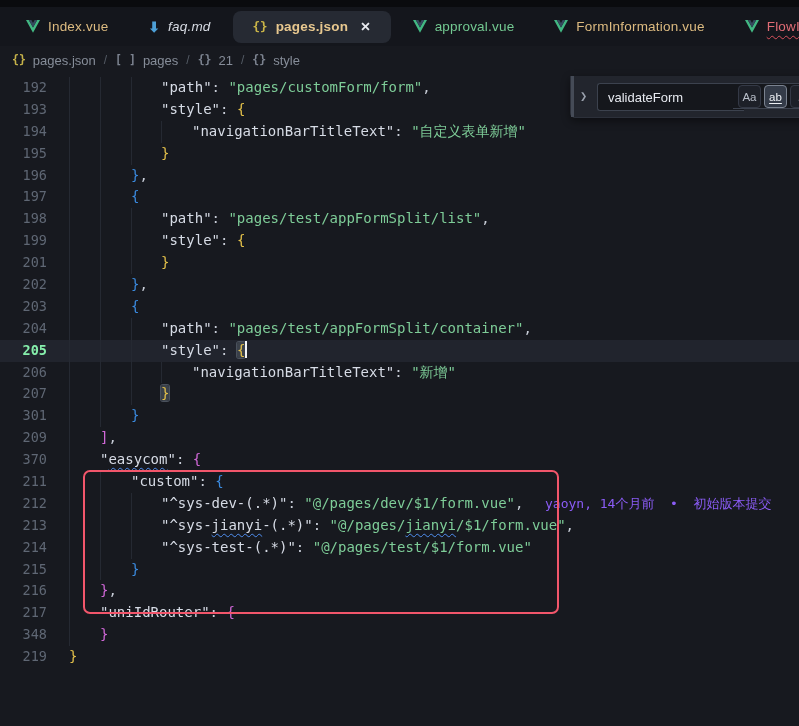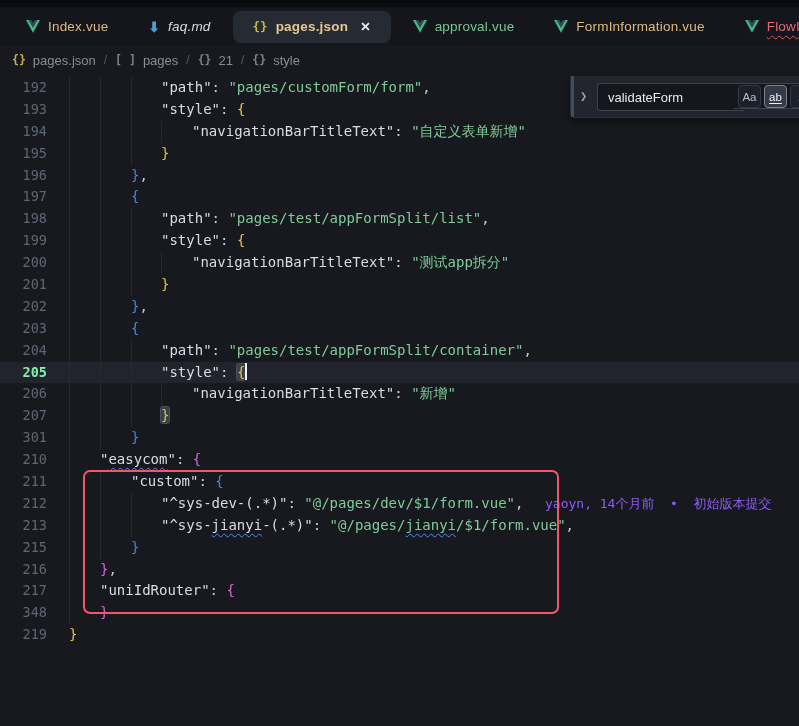--- a/index.html
+++ b/index.html
@@ -250,28 +250,20 @@
         <div class="code-text" style="left: 161px;"><span class="c-key">"path"</span><span class="c-pn">: </span><span class="c-str">"pages/test/appFormSplit/list"</span><span class="c-pn">,</span></div>
       </div>
       <div class="code-row">
         <div class="ln">199</div>
         <div class="guide" style="left: 69px;"></div>
         <div class="guide" style="left: 100px;"></div>
         <div class="guide" style="left: 131px;"></div>
         <div class="code-text" style="left: 161px;"><span class="c-key">"style"</span><span class="c-pn">: </span><span class="c-b1">{</span></div>
       </div>
       <div class="code-row">
-        <div class="ln">200</div>
-        <div class="guide" style="left: 69px;"></div>
-        <div class="guide" style="left: 100px;"></div>
-        <div class="guide" style="left: 131px;"></div>
-        <div class="guide" style="left: 161px;"></div>
-        <div class="code-text" style="left: 192px;"><span class="c-key">"navigationBarTitleText"</span><span class="c-pn">: </span><span class="c-str">"测试app拆分"</span></div>
-      </div>
-      <div class="code-row">
         <div class="ln">201</div>
         <div class="guide" style="left: 69px;"></div>
         <div class="guide" style="left: 100px;"></div>
         <div class="guide" style="left: 131px;"></div>
         <div class="code-text" style="left: 161px;"><span class="c-b1">}</span></div>
       </div>
       <div class="code-row">
         <div class="ln">202</div>
         <div class="guide" style="left: 69px;"></div>
         <div class="guide" style="left: 100px;"></div>
@@ -312,21 +304,26 @@
         <div class="guide" style="left: 131px;"></div>
         <div class="code-text" style="left: 161px;"><span class="c-b1 match">}</span></div>
       </div>
       <div class="code-row">
         <div class="ln">301</div>
         <div class="guide" style="left: 69px;"></div>
         <div class="guide" style="left: 100px;"></div>
         <div class="code-text" style="left: 131px;"><span class="c-b3">}</span></div>
       </div>
       <div class="code-row">
-        <div class="ln">210</div>
+        <div class="ln">209</div>
+        <div class="guide" style="left: 69px;"></div>
+        <div class="code-text" style="left: 100px;"><span class="c-b2">]</span><span class="c-pn">,</span></div>
+      </div>
+      <div class="code-row">
+        <div class="ln">370</div>
         <div class="guide" style="left: 69px;"></div>
         <div class="code-text" style="left: 100px;"><span class="c-key">"</span><span class="c-key sq">easycom</span><span class="c-key">"</span><span class="c-pn">: </span><span class="c-b2">{</span></div>
       </div>
       <div class="code-row">
         <div class="ln">211</div>
         <div class="guide" style="left: 69px;"></div>
         <div class="guide" style="left: 100px;"></div>
         <div class="code-text" style="left: 131px;"><span class="c-key">"custom"</span><span class="c-pn">: </span><span class="c-b3">{</span></div>
       </div>
       <div class="code-row">
@@ -336,20 +333,27 @@
         <div class="guide" style="left: 131px;"></div>
         <div class="code-text" style="left: 161px;"><span class="c-key">"^sys-dev-(.*)"</span><span class="c-pn">: </span><span class="c-str">"@/pages/dev/$1/form.vue"</span><span class="c-pn">,</span></div>
         <span class="blame">yaoyn, 14个月前  •  初始版本提交</span>
       </div>
       <div class="code-row">
         <div class="ln">213</div>
         <div class="guide" style="left: 69px;"></div>
         <div class="guide" style="left: 100px;"></div>
         <div class="guide" style="left: 131px;"></div>
         <div class="code-text" style="left: 161px;"><span class="c-key">"^sys-</span><span class="c-key sq">jianyi</span><span class="c-key">-(.*)"</span><span class="c-pn">: </span><span class="c-str">"@/pages/</span><span class="c-str sq">jianyi</span><span class="c-str">/$1/form.vue"</span><span class="c-pn">,</span></div>
+      </div>
+      <div class="code-row">
+        <div class="ln">214</div>
+        <div class="guide" style="left: 69px;"></div>
+        <div class="guide" style="left: 100px;"></div>
+        <div class="guide" style="left: 131px;"></div>
+        <div class="code-text" style="left: 161px;"><span class="c-key">"^sys-test-(.*)"</span><span class="c-pn">: </span><span class="c-str">"@/pages/test/$1/form.vue"</span></div>
       </div>
       <div class="code-row">
         <div class="ln">215</div>
         <div class="guide" style="left: 69px;"></div>
         <div class="guide" style="left: 100px;"></div>
         <div class="code-text" style="left: 131px;"><span class="c-b3">}</span></div>
       </div>
       <div class="code-row">
         <div class="ln">216</div>
         <div class="guide" style="left: 69px;"></div>

